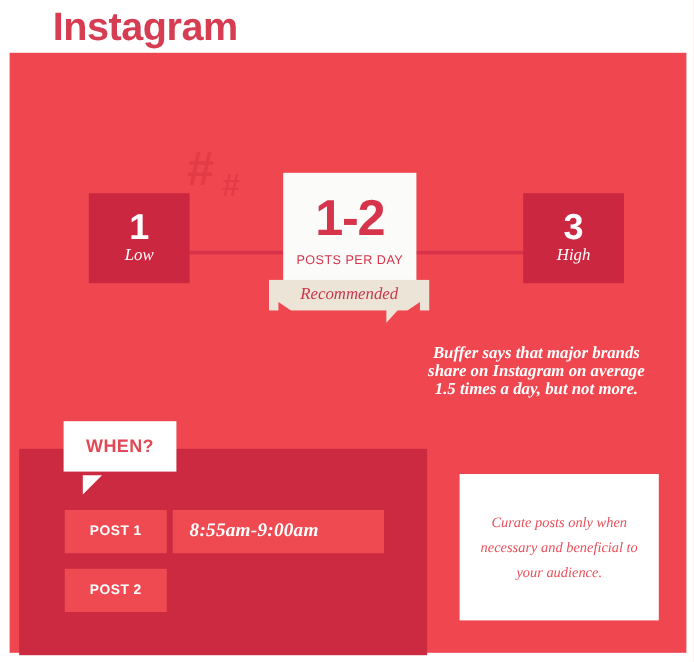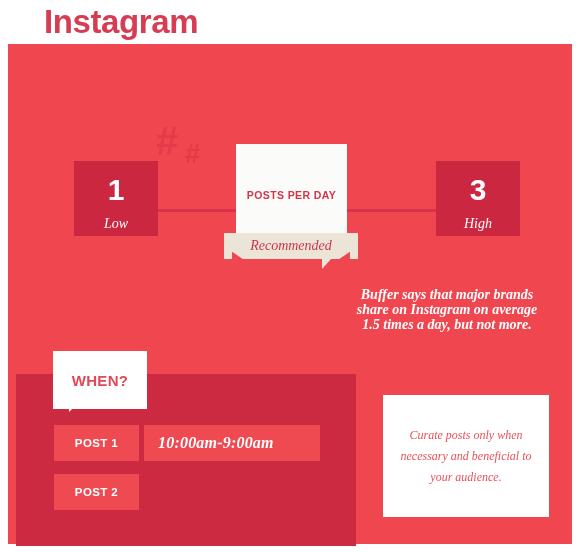--- a/index.html
+++ b/index.html
@@ -85,21 +85,21 @@
     font-size: 30px;
     font-weight: bold;
     color: #ffffff;
     line-height: 32px;
   }
   .scorebox .lbl {
     font-family: "Liberation Serif", serif;
     font-style: italic;
     font-size: 14px;
     color: #ffffff;
-    margin-top: 10px;
+    margin-top: 0;
     line-height: 16px;
   }
 
   
   .card {
     position: absolute;
     left: 228px;
     top: 100px;
     width: 111px;
     height: 94px;
@@ -112,21 +112,21 @@
   }
   .card .big {
     font-size: 42px;
     font-weight: bold;
     color: #d6344b;
     line-height: 44px;
     letter-spacing: -1px;
   }
   .card .sub {
     font-size: 10.5px;
-    font-weight: bold;
+    font-weight: normal;
     color: #d6344b;
     letter-spacing: 0.4px;
     margin-top: 7px;
     line-height: 12px;
   }
 
   
   .ribbon-wrap {
     position: absolute;
     left: 216px;
@@ -190,21 +190,21 @@
     height: 172px;
     background: #cb2a41;
   }
 
   
   .bubble {
     position: absolute;
     left: 45px;
     top: 307px;
     width: 94px;
-    height: 58px;
+    height: 42px;
     background: #ffffff;
     display: flex;
     align-items: center;
     justify-content: center;
   }
   .bubble span {
     font-size: 15px;
     font-weight: bold;
     color: #e24856;
     letter-spacing: 0.3px;
@@ -302,20 +302,21 @@
       <div class="num">1</div>
       <div class="lbl">Low</div>
     </div>
 
     <div class="scorebox right">
       <div class="num">3</div>
       <div class="lbl">High</div>
     </div>
 
     <div class="card">
+      <div class="big">1-2</div>
       <div class="sub">POSTS PER DAY</div>
     </div>
 
     <div class="ribbon-wrap">
       <div class="ribbon">
         <span>Recommended</span>
       </div>
       <div class="ribbon-tail"></div>
     </div>
 
@@ -323,21 +324,21 @@
 
     <div class="panel"></div>
 
     <div class="bubble">
       <span>WHEN?</span>
     </div>
     <div class="bubble-tail"></div>
 
     <div class="post-row r1">
       <div class="post-chip">POST 1</div>
-      <div class="post-value">10:00am-9:00am</div>
+      <div class="post-value">8:55am-9:00am</div>
     </div>
 
     <div class="post-row r2">
       <div class="post-chip">POST 2</div>
     </div>
 
     <div class="curate">
       <span>Curate posts only when necessary and beneficial to your audience.</span>
     </div>
 

